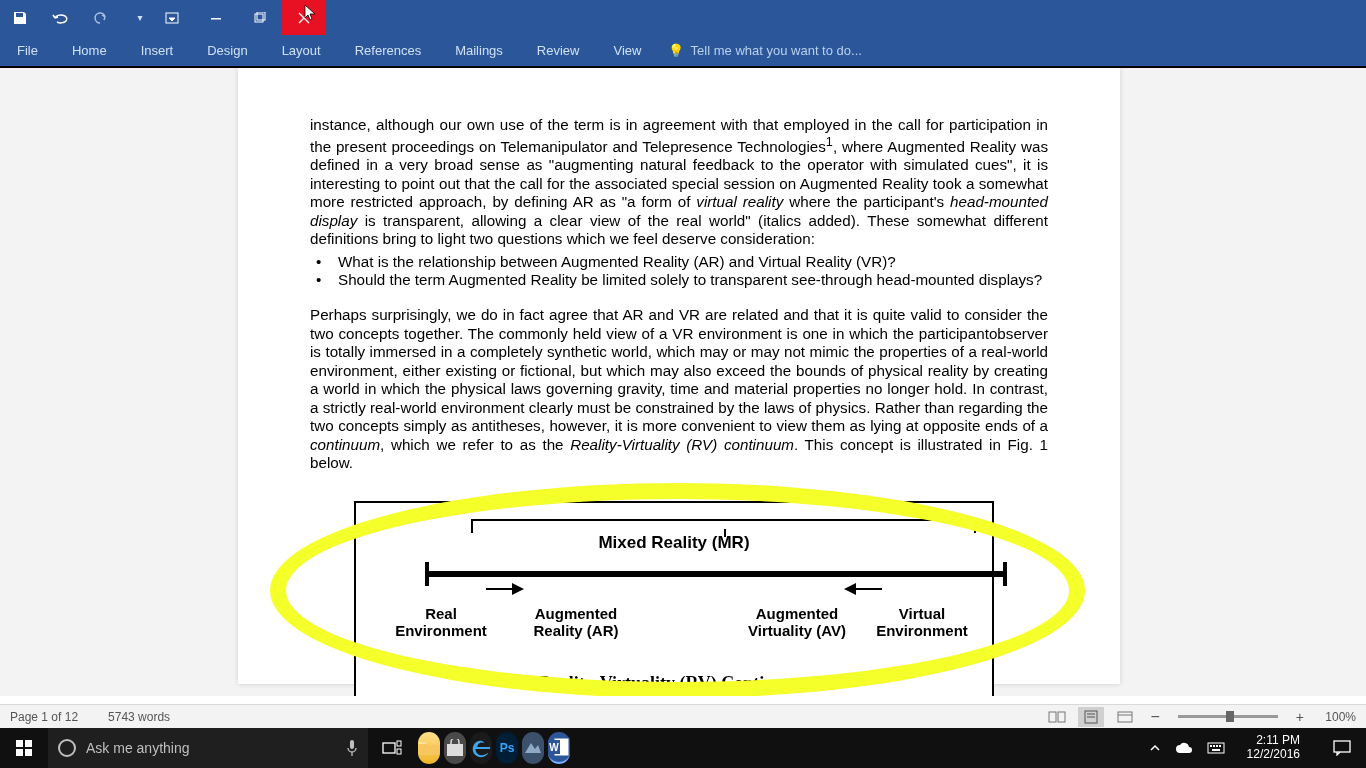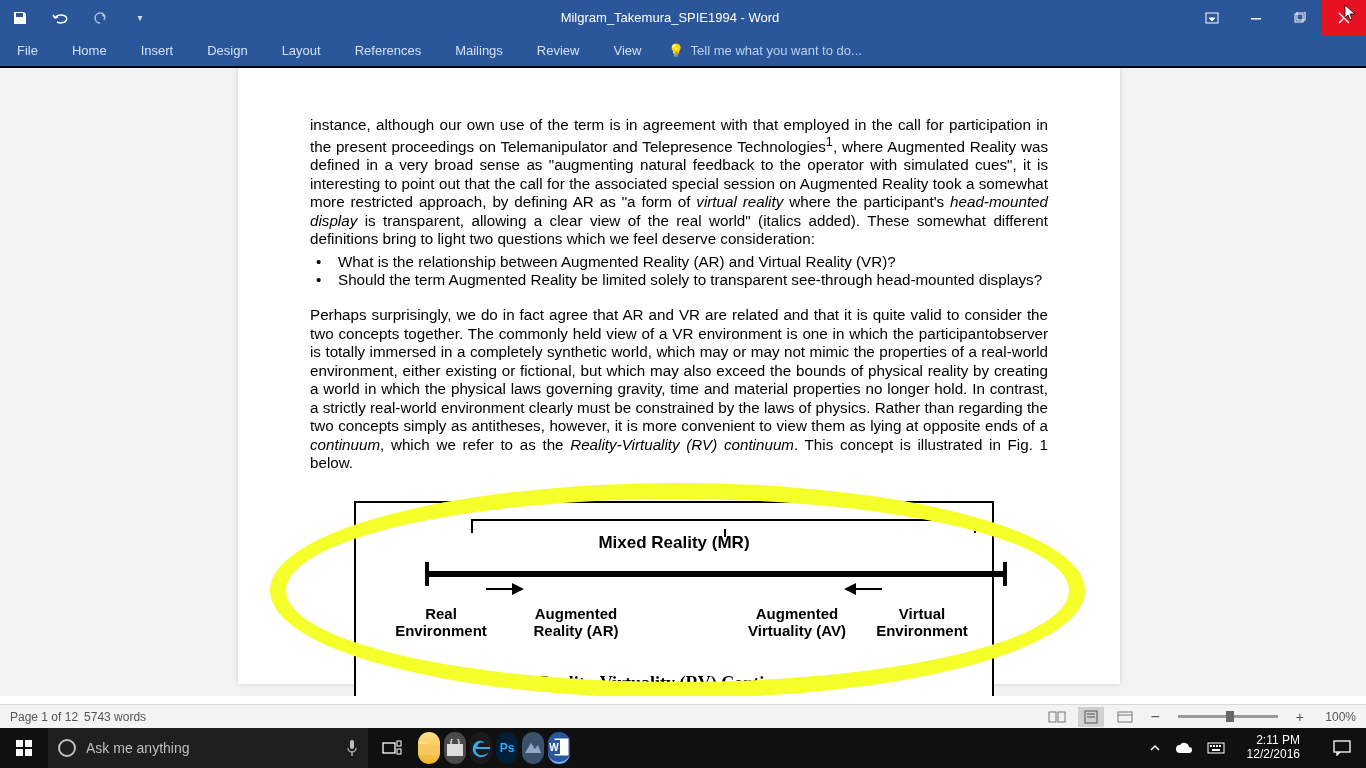--- a/index.html
+++ b/index.html
@@ -53,21 +53,21 @@
   .arrow-l:after{content:""; position:absolute; left:-2px; top:-5px; border-right:12px solid #000; border-top:6px solid transparent; border-bottom:6px solid transparent;}
   .axis-label { position:absolute; font-family: Arial, sans-serif; font-weight: bold; font-size: 15px; text-align:center; line-height:1.15;}
   .lbl-real { top:102px; left:30px; width:110px;}
   .lbl-ar   { top:102px; left:160px; width:120px;}
   .lbl-av   { top:102px; right:130px; width:130px;}
   .lbl-ve   { top:102px; right:15px; width:110px;}
   .fig-caption{ position:absolute; bottom:2px; left:0; right:0; text-align:center; font-family:"Times New Roman",serif; font-weight:bold; font-size:18px;}
 
   
   .statusbar { position: absolute; left: 0; right: 0; bottom: 40px; height: 24px; background: #f3f3f3; border-top: 1px solid #d9d9d9; display: flex; align-items: center; font-size: 12px; color: #555; padding: 0 10px; }
-  .sb-left { display:flex; gap:6px;}
+  .sb-left { display:flex; gap:30px;}
   .sb-right { margin-left:auto; display:flex; align-items:center; gap:8px;}
   .view-btn { width:26px; height:20px; display:flex; align-items:center; justify-content:center; color:#666; border:1px solid transparent;}
   .view-btn.active{ background:#d0d0d0;}
   .zoom-slider{ width:100px; height:3px; background:#999; position:relative; margin:0 6px;}
   .zoom-thumb{ position:absolute; left:48px; top:-4px; width:8px; height:11px; background:#666;}
   .zoom-pct{ width:40px; text-align:right;}
 
   
   .taskbar { position:absolute; left:0; right:0; bottom:0; height:40px; background:#101010; display:flex; align-items:center; color:#fff;}
   .start { width:48px; height:40px; display:flex; align-items:center; justify-content:center; font-size:16px;}
@@ -106,21 +106,20 @@
           <path fill="none" stroke="#fff" stroke-width="1.5" d="M4 7a6 4 0 1 1 2 4M4 7l-2-3M4 7l3-1"></path>
         </svg>
     </div>
     <div class="qat-btn">
       <svg width="16" height="14" viewBox="0 0 16 14">
           <path fill="none" stroke="#a9c1e2" stroke-width="1.5" d="M13 6A5 5 0 1 0 8 12M13 6l-3-2M13 6l-1 3"></path>
         </svg>
     </div>
     <div class="qat-btn" style="font-size:10px;color:#cfe0f3;">▾</div>
   </div>
-  <div class="title-center">Milgram_Takemura_SPIE1994 - Word</div>
   <div class="win-controls">
     <div class="win-btn">
       <svg width="14" height="12" viewBox="0 0 14 12">
           <rect x="1" y="1" width="12" height="10" fill="none" stroke="#fff"></rect>
           <path stroke="#fff" d="M7 9l-3-3h6z" fill="#fff"></path>
         </svg>
     </div>
     <div class="win-btn">
       <svg width="12" height="12" viewBox="0 0 12 12">
           <rect x="1" y="6" width="10" height="1.5" fill="#fff"></rect>

